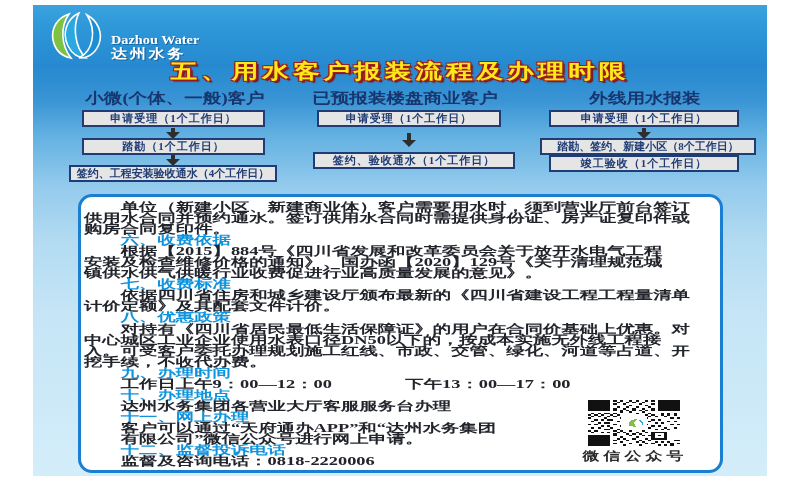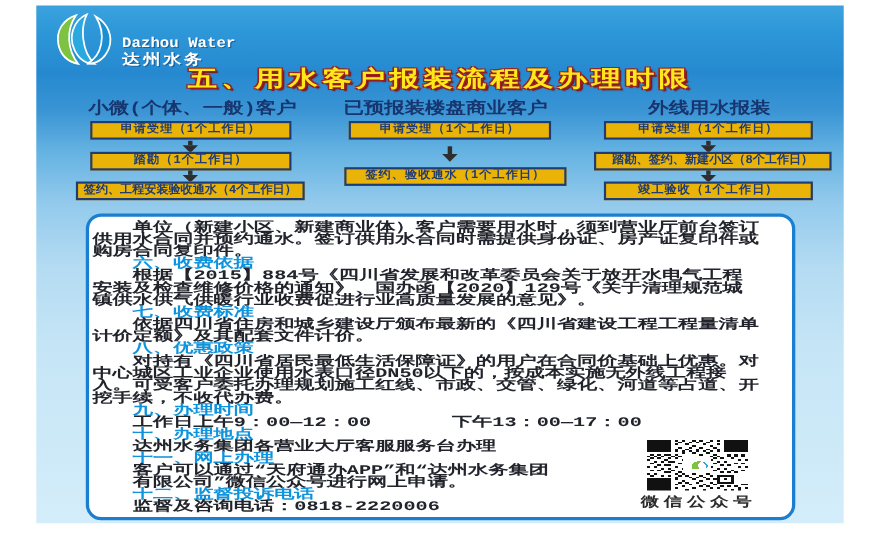--- a/index.html
+++ b/index.html
@@ -1,35 +1,35 @@
 <!DOCTYPE html>
 <html><head>
 <meta charset="utf-8">
 <style>
   html,body{margin:0;padding:0;background:#fff;}
   .page{position:relative;width:800px;height:476px;background:#ffffff;overflow:hidden;
-        font-family:Liberation Mono, monospace;}
+        font-family:Liberation Serif, serif;}
   .abs{position:absolute;}
   
   .panel{left:33px;top:5px;width:734px;height:473px;
     background:linear-gradient(180deg,#3ba2dd 0%,#2d97d8 5%,#2689d0 13%,#3994d4 20%,
       #64b2e2 28%,#93caec 38%,#b3dbf2 50%,#c5e5f6 65%,#d4edfa 100%);}
   
   .logo-en{left:111px;top:32px;font-size:13px;font-weight:bold;color:#fff;
     text-shadow:1px 1px 0 #19669f;transform:scaleX(1.1);transform-origin:0 0;white-space:nowrap;}
   .logo-zh{left:111px;top:45px;font-size:13px;font-weight:bold;color:#fff;
     text-shadow:1px 1px 0 #19669f;transform:scaleX(1.25);transform-origin:0 0;letter-spacing:2px;white-space:nowrap;}
   
   .title{left:33px;top:58px;width:734px;text-align:center;font-size:20px;font-weight:bold;
     color:#ffe81a;letter-spacing:3px;transform:scaleX(1.33);white-space:nowrap;
     text-shadow:-1px -1px 0 #9e1f1f,1px -1px 0 #9e1f1f,-1px 1px 0 #9e1f1f,1px 1px 0 #9e1f1f,2px 2px 1px #7c1212;}
   
   .colhead{top:89px;font-size:14.5px;font-weight:bold;color:#17356e;text-align:center;
     transform:scaleX(1.28);white-space:nowrap;}
-  .fbox{box-sizing:border-box;height:17px;background:#eab308;border:2px solid #1f3c74;
+  .fbox{box-sizing:border-box;height:17px;background:#e5e5e5;border:2px solid #1f3c74;
     color:#1f3c74;font-weight:bold;font-size:11px;line-height:12px;letter-spacing:1px;
     text-align:center;white-space:nowrap;overflow:hidden;}
   .arrow{width:14px;}
   .arrow .stem{display:block;margin:0 auto;width:4px;height:4px;background:#2e2e2e;}
   .arrow.tall .stem{height:7px;}
   .arrow .head{display:block;width:0;height:0;margin:0 auto;
     border-left:7px solid transparent;border-right:7px solid transparent;border-top:7px solid #2e2e2e;}
   
   .ibox{left:78px;top:194px;width:645px;height:279px;box-sizing:border-box;
     background:#fff;border:3px solid #1a7fd0;border-radius:14px;}
@@ -86,21 +86,21 @@
   <div class="abs fbox" style="left:549px;top:110px;width:190px">申请受理（1个工作日）</div>
   <div class="abs arrow" style="left:637px;top:128px">
       <i class="stem"></i>
       <i class="head"></i>
     </div>
   <div class="abs fbox" style="left:540px;top:138px;width:216px;letter-spacing:0">踏勘、签约、新建小区（8个工作日）</div>
   <div class="abs arrow" style="left:637px;top:155px">
       <i class="stem"></i>
       <i class="head"></i>
     </div>
-  <div class="abs fbox" style="left:549px;top:165px;width:190px">竣工验收（1个工作日）</div>
+  <div class="abs fbox" style="left:549px;top:155px;width:190px">竣工验收（1个工作日）</div>
 
   <div class="abs ibox"></div>
 
   <div class="abs itext">
     <div class="ln ind">单位（新建小区、新建商业体）客户需要用水时，须到营业厅前台签订</div>
     <div class="ln">供用水合同并预约通水。签订供用水合同时需提供身份证、房产证复印件或</div>
     <div class="ln">购房合同复印件。</div>
     <div class="ln hd ind">六、收费依据</div>
     <div class="ln ind">根据【2015】884号《四川省发展和改革委员会关于放开水电气工程</div>
     <div class="ln">安装及检查维修价格的通知》、国办函【2020】129号《关于清理规范城</div>

